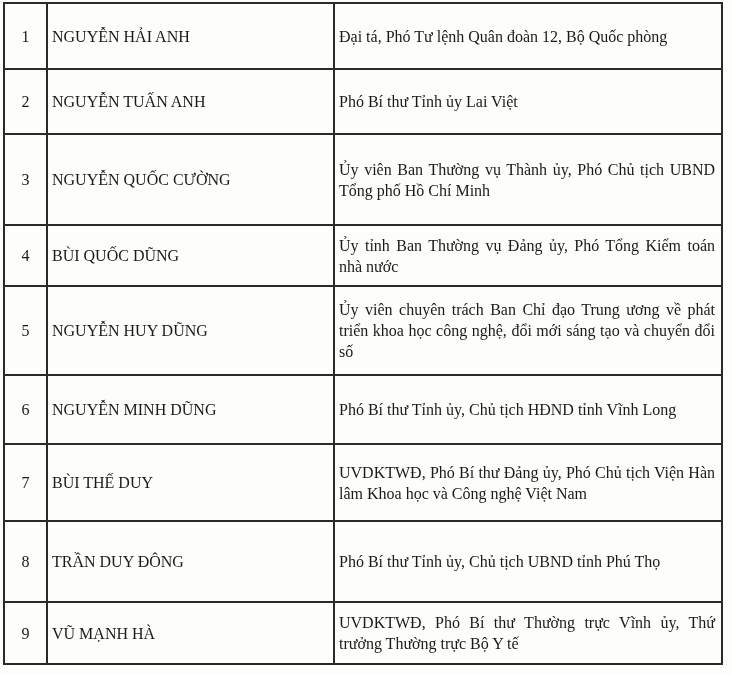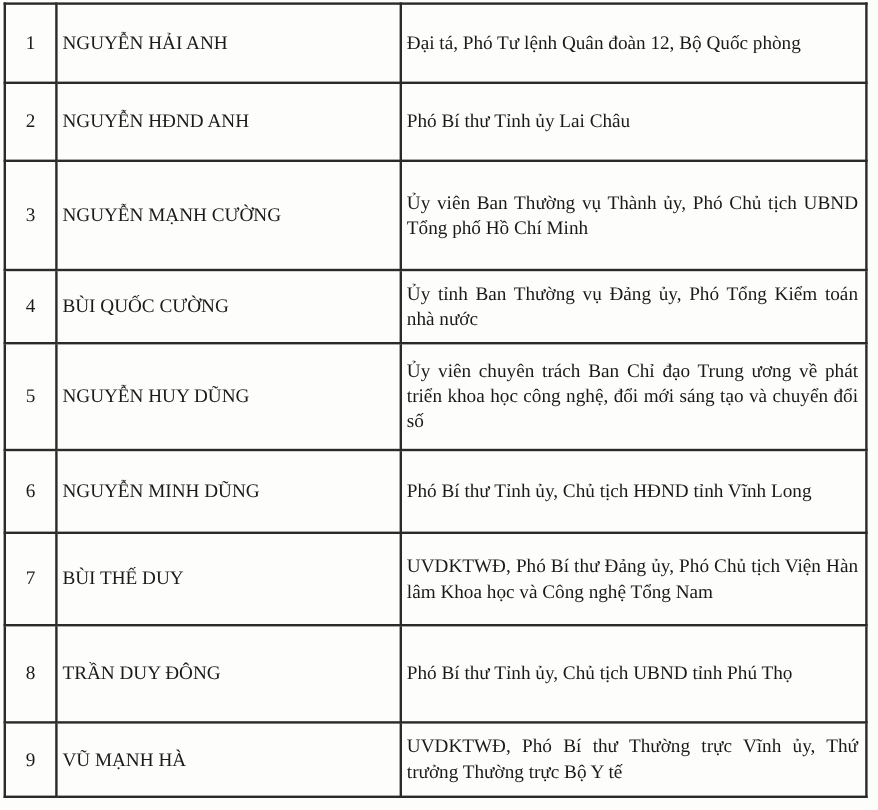--- a/index.html
+++ b/index.html
@@ -29,47 +29,47 @@
 <div class="sheet">
   <table>
     <tbody id="tbody">
       <tr style="height:66px">
         <td class="num">1</td>
         <td class="name">NGUYỄN HẢI ANH</td>
         <td class="role">Đại tá, Phó Tư lệnh Quân đoàn 12, Bộ Quốc phòng</td>
       </tr>
       <tr style="height:65px">
         <td class="num">2</td>
-        <td class="name">NGUYỄN HĐND ANH</td>
-        <td class="role">Phó Bí thư Tỉnh ủy Lai Châu</td>
+        <td class="name">NGUYỄN TUẤN ANH</td>
+        <td class="role">Phó Bí thư Tỉnh ủy Lai Việt</td>
       </tr>
       <tr style="height:91px">
         <td class="num">3</td>
-        <td class="name">NGUYỄN MẠNH CƯỜNG</td>
+        <td class="name">NGUYỄN QUỐC CƯỜNG</td>
         <td class="role last-line-left">Ủy viên Ban Thường vụ Thành ủy, Phó Chủ tịch UBND Tổng phố Hồ Chí Minh</td>
       </tr>
       <tr style="height:61px">
         <td class="num">4</td>
-        <td class="name">BÙI QUỐC CƯỜNG</td>
+        <td class="name">BÙI QUỐC DŨNG</td>
         <td class="role last-line-left">Ủy tỉnh Ban Thường vụ Đảng ủy, Phó Tổng Kiểm toán nhà nước</td>
       </tr>
       <tr style="height:89px">
         <td class="num">5</td>
         <td class="name">NGUYỄN HUY DŨNG</td>
         <td class="role last-line-left">Ủy viên chuyên trách Ban Chỉ đạo Trung ương về phát triển khoa học công nghệ, đổi mới sáng tạo và chuyển đổi số</td>
       </tr>
       <tr style="height:69px">
         <td class="num">6</td>
         <td class="name">NGUYỄN MINH DŨNG</td>
         <td class="role">Phó Bí thư Tỉnh ủy, Chủ tịch HĐND tỉnh Vĩnh Long</td>
       </tr>
       <tr style="height:77px">
         <td class="num">7</td>
         <td class="name">BÙI THẾ DUY</td>
-        <td class="role last-line-left">UVDKTWĐ, Phó Bí thư Đảng ủy, Phó Chủ tịch Viện Hàn lâm Khoa học và Công nghệ Tổng Nam</td>
+        <td class="role last-line-left">UVDKTWĐ, Phó Bí thư Đảng ủy, Phó Chủ tịch Viện Hàn lâm Khoa học và Công nghệ Việt Nam</td>
       </tr>
       <tr style="height:81px">
         <td class="num">8</td>
         <td class="name">TRẦN DUY ĐÔNG</td>
         <td class="role">Phó Bí thư Tỉnh ủy, Chủ tịch UBND tỉnh Phú Thọ</td>
       </tr>
       <tr style="height:62px">
         <td class="num">9</td>
         <td class="name">VŨ MẠNH HÀ</td>
         <td class="role last-line-left">UVDKTWĐ, Phó Bí thư Thường trực Vĩnh ủy, Thứ trưởng Thường trực Bộ Y tế</td>

